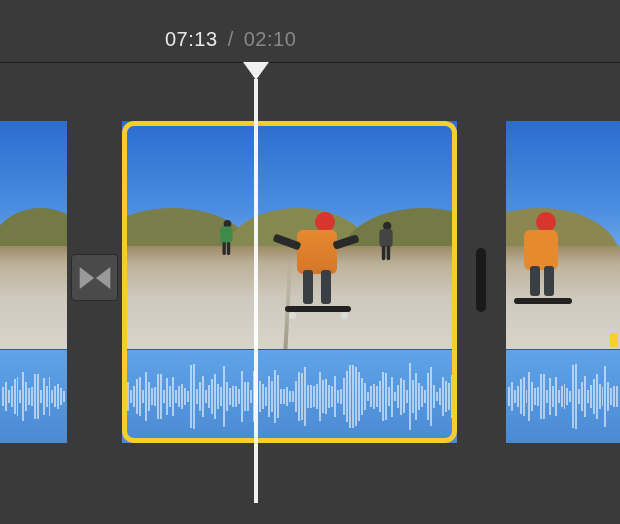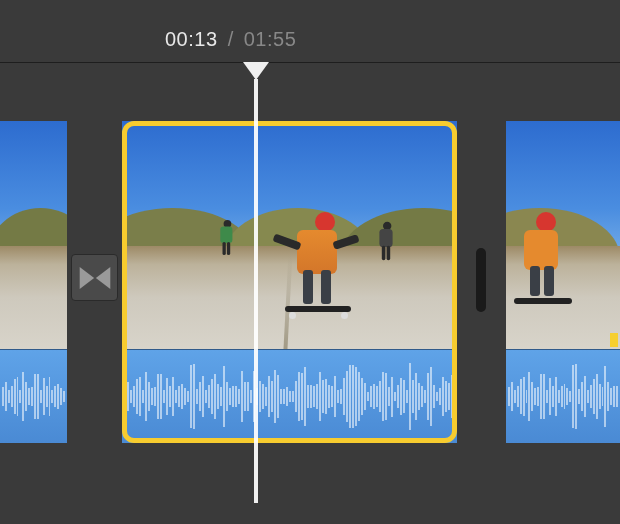--- a/index.html
+++ b/index.html
@@ -132,23 +132,23 @@
       width: 10px; height: 64px;
       background: #1a1a1a;
       border-radius: 5px;
       z-index: 40;
     }
   </style>
 </head>
 <body>
 
 <div class="time-display">
-  <span class="time-current">00:13</span>
+  <span class="time-current">07:13</span>
   <span class="time-sep">/</span>
-  <span class="time-total">01:55</span>
+  <span class="time-total">02:10</span>
 </div>
 
 <div class="header-divider"></div>
 
 <div class="playhead-tri"></div>
 <div class="playhead-line-top"></div>
 <div class="playhead-line-over"></div>
 <div class="playhead-line-bottom"></div>
 
 <div class="clip clip-left">

